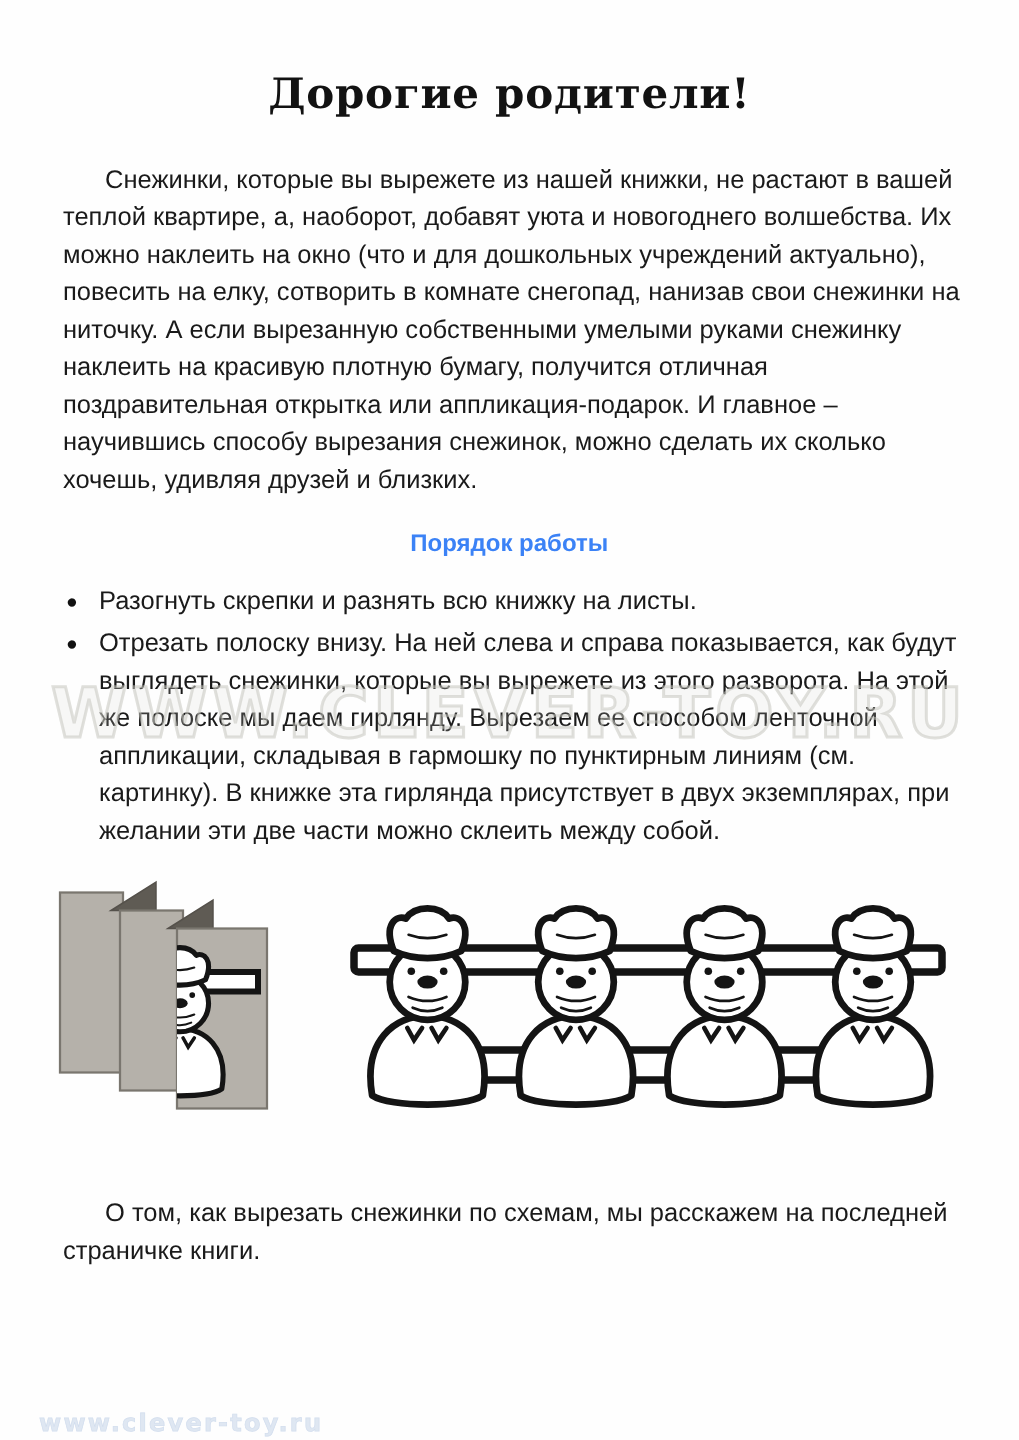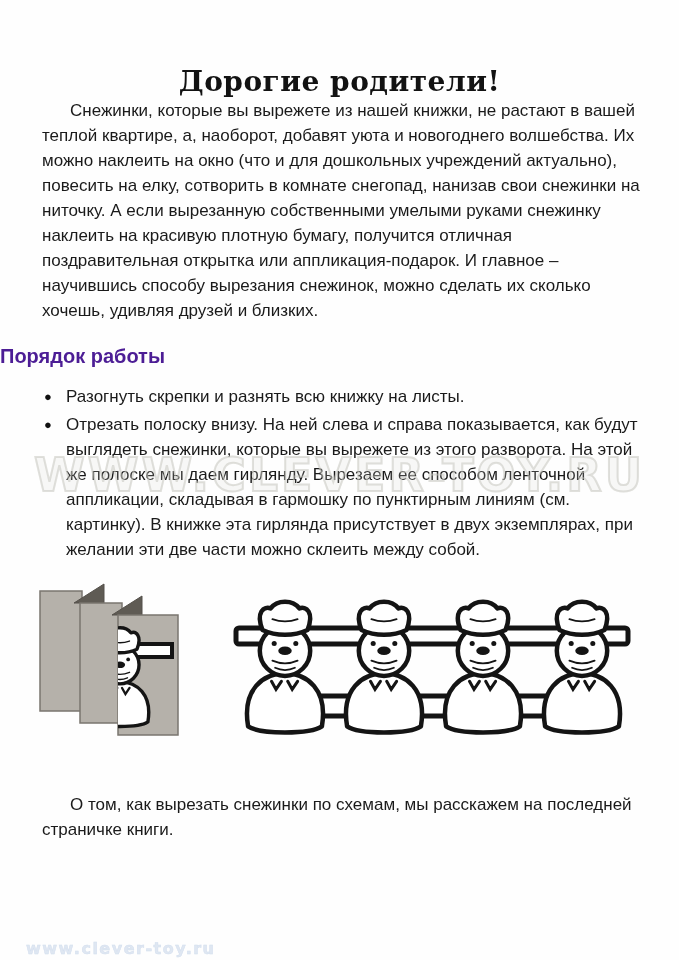--- a/index.html
+++ b/index.html
@@ -7,43 +7,43 @@
     position:relative;
     width:679px; height:960px;
     margin:0 auto;
     background:#fefefe;
     font-family:"Liberation Sans", sans-serif;
     color:#1a1a1a;
     overflow:hidden;
   }
   .title {
     margin:0;
-    padding-top:65px;
+    padding-top:46px;
     font-family:"DejaVu Serif", serif;
     font-weight:700;
     font-size:28px;
     letter-spacing:0.5px;
     text-align:center;
     color:#121212;
   }
   .body-text {
     margin:0;
     padding:0 38px 0 42px;
     font-size:17px;
     line-height:25px;
     text-align:left;
   }
   .indent { text-indent:28px; }
-  .intro { }
+  .intro { margin-top:28px; }
   .section-heading {
     margin:22px 0 16px 0;
-    font-size:20px;
+    font-size:16px;
     font-weight:700;
-    text-align:left;
-    color:#4c1d95;
+    text-align:center;
+    color:#3b82f6;
   }
   ul.steps {
     list-style:none;
     margin:0;
     padding:0 38px 0 66px;
     font-size:17px;
     line-height:25px;
   }
   ul.steps li { position:relative; margin-bottom:3px; }
   ul.steps li::before {

